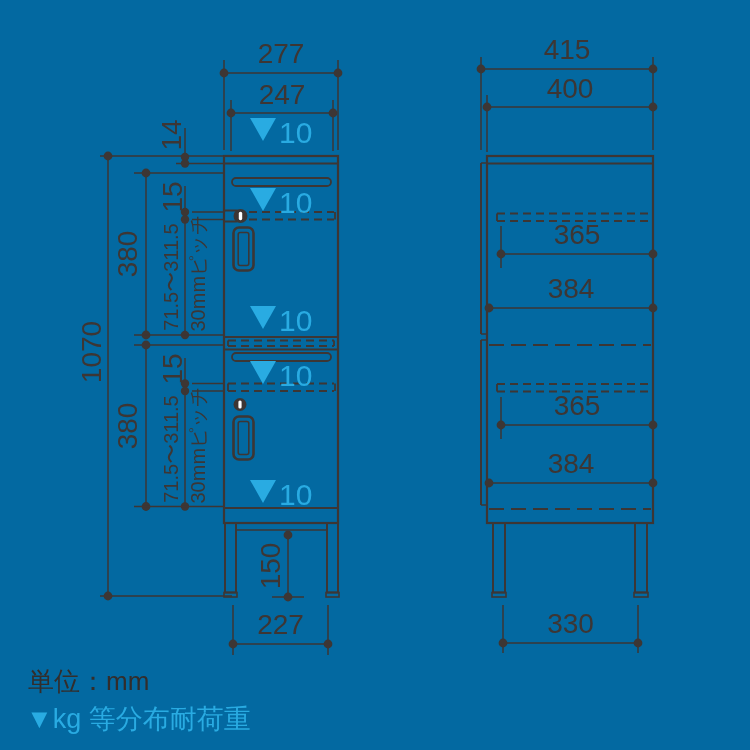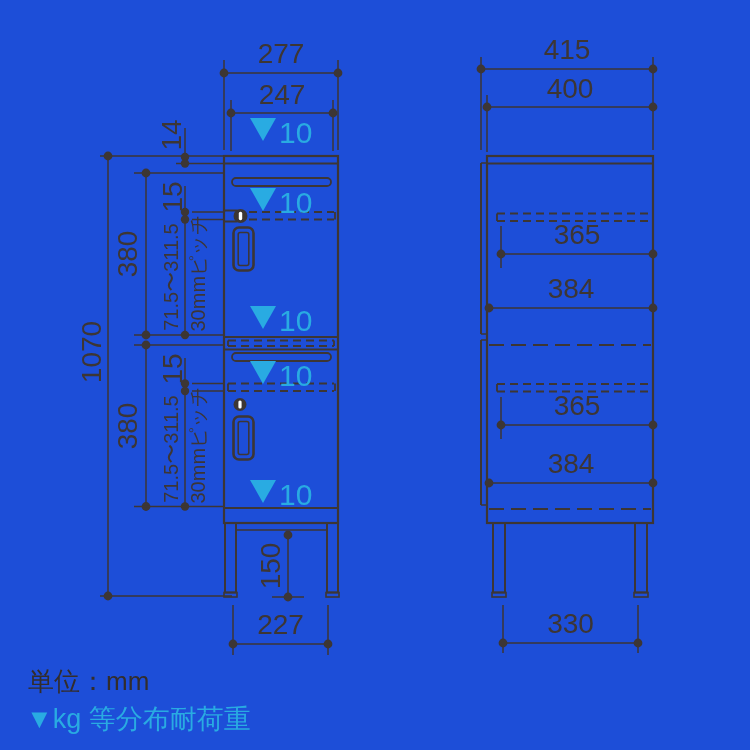--- a/index.html
+++ b/index.html
@@ -1,16 +1,16 @@
 <!DOCTYPE html>
 <html><head>
 <meta charset="utf-8">
 <style>
   html,body{margin:0;padding:0;background:#ffffff;}
-  .stage{position:relative;width:750px;height:750px;background:#1d4ed8;overflow:hidden;
+  .stage{position:relative;width:750px;height:750px;background:#0369a1;overflow:hidden;
          font-family:"Liberation Sans","DejaVu Sans",sans-serif;}
   svg{position:absolute;left:0;top:0;}
   .ln{stroke:#3d3634;fill:none;}
   .thick{stroke-width:2.2;}
   .med{stroke-width:1.8;}
   .dim{stroke-width:1.5;}
   .dash{stroke-width:1.8;stroke-dasharray:8 5;}
   .ldash{stroke-width:1.9;stroke-dasharray:15 7;}
   .dot{fill:#3d3634;stroke:none;}
   .num{font:28px "Liberation Sans","DejaVu Sans",sans-serif;fill:#3d3634;}

